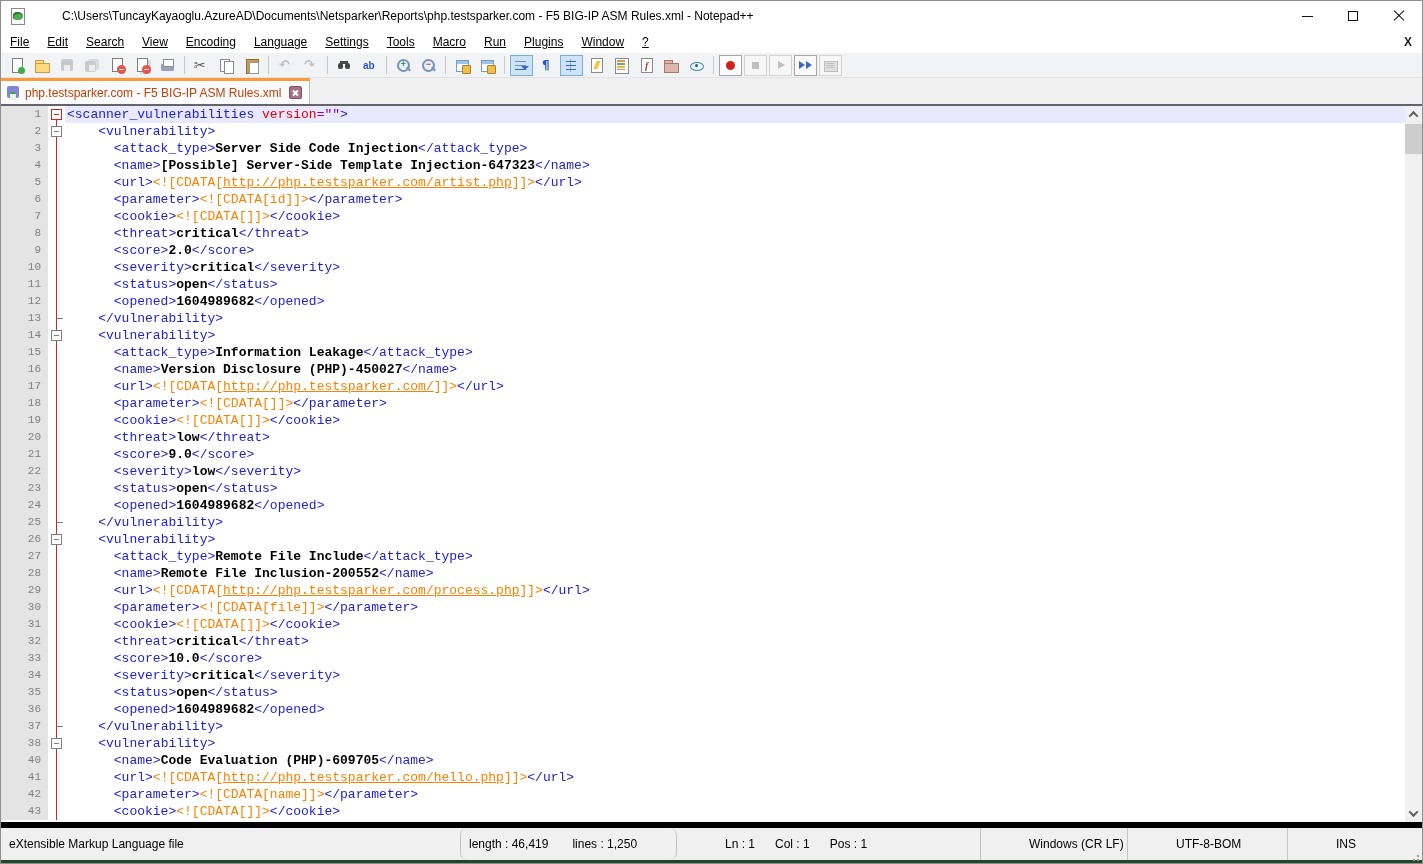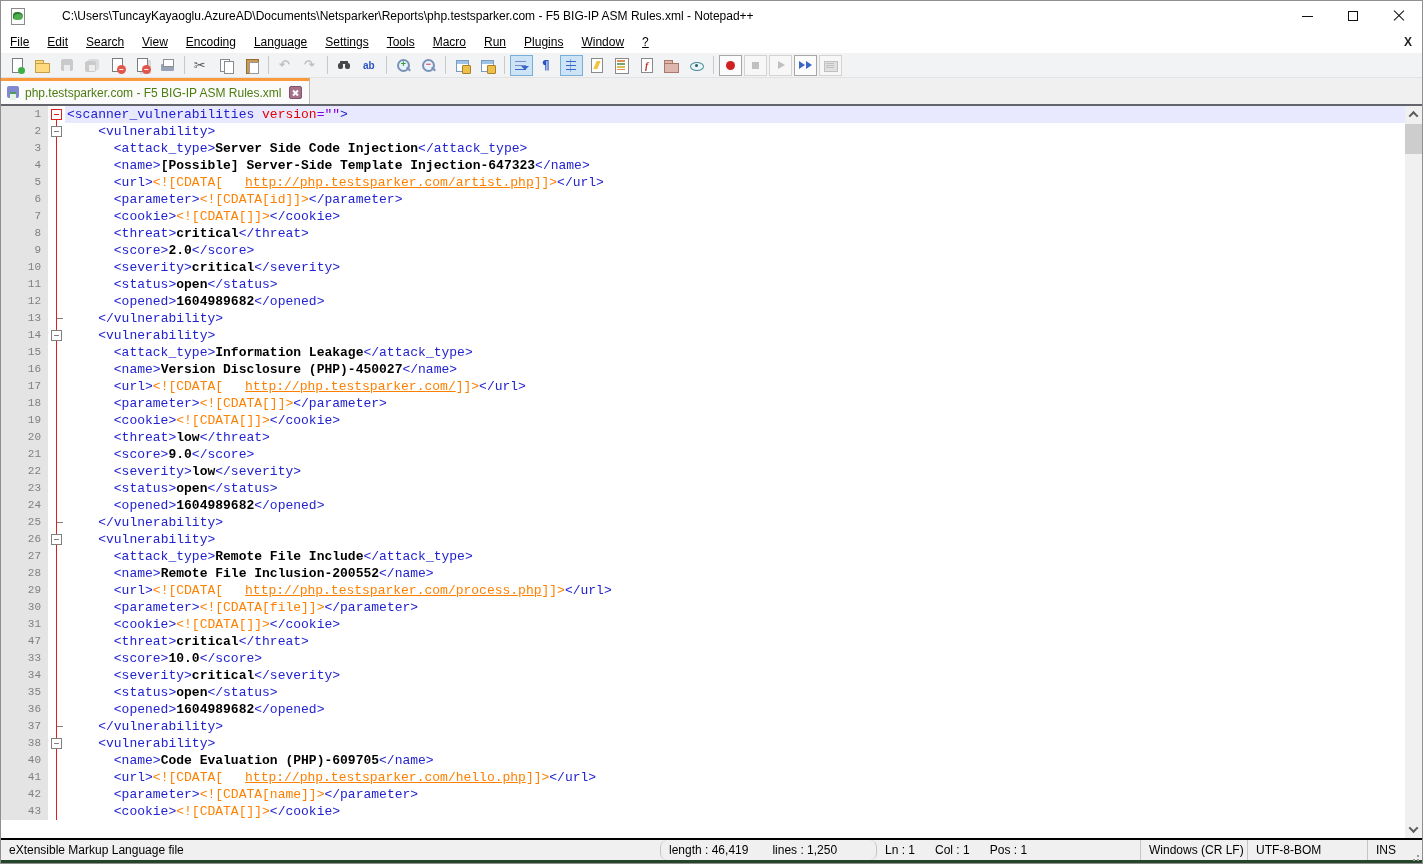--- a/index.html
+++ b/index.html
@@ -96,21 +96,21 @@
   .ic-macro-save::before { content:""; left:2px; top:4px; width:12px; height:9px; background:#cfcfcf; border:1px solid #8f8f8f; }
   .ic-macro-save::after { content:""; left:4px; top:6px; width:8px; height:1px; background:#8f8f8f; box-shadow:0 2px 0 #8f8f8f,0 4px 0 #8f8f8f; }
 
   
   .tabbar { height:26px; background:#f0f0f0; display:flex; align-items:flex-end; flex:0 0 auto; }
   .tab { height:26px; background:#fbfbfb; border-right:1px solid #bdbdbd; border-top:3px solid #fa9a3c;
          display:flex; align-items:center; padding:0 7px 0 6px; }
   .tab-save-icon { width:13px; height:13px; position:relative; margin-right:5px; flex:0 0 auto; }
   .tab-save-icon::before { content:""; position:absolute; left:0; top:0; width:12px; height:12px; background:#8089cf; border-radius:2px 2px 2px 2px; }
   .tab-save-icon::after { content:""; position:absolute; left:3px; top:6px; width:6px; height:6px; background:#e6f2e6; border-top:2px solid #4f9a5f; }
-  .tab-label { font-size:12px; color:#4d7c0f; white-space:nowrap;text-align:right; }
+  .tab-label { font-size:12px; color:#c2410c; white-space:nowrap;text-align:right; }
   .tab-close { width:13px; height:13px; margin-left:7px; background:#a8708a; border:1px solid #7d5468; border-radius:2px; position:relative; flex:0 0 auto; }
   .tab-close::before,.tab-close::after { content:""; position:absolute; left:2px; top:5px; width:7px; height:2px; background:#fff; }
   .tab-close::before { transform:rotate(45deg); } .tab-close::after { transform:rotate(-45deg); }
 
   
   .editor { flex:1 1 auto; position:relative; border-top:2px solid #64646c; background:#fff; overflow:hidden; }
   .lines { position:absolute; left:0; top:0; right:17px; bottom:0; overflow:hidden;
            font-family:"Liberation Mono","DejaVu Sans Mono",monospace; font-size:13px; }
   .row { display:flex; height:17px; line-height:17px; }
   .gut { width:47px; background:#e4e4e4; color:#808080; text-align:right; padding-right:7px;
@@ -121,35 +121,35 @@
   .fbox { position:absolute; left:3px; top:3px; width:11px; height:11px; background:#fff; border:1px solid #808080; z-index:2; }
   .fbox::after { content:""; position:absolute; left:2px; right:2px; top:4px; border-top:1px solid #808080; }
   .fbox.red { border-color:#e02020; } .fbox.red::after { border-top-color:#e02020; }
   .ftick { position:absolute; left:9px; top:8px; width:6px; border-top:1px solid #808080; }
   .code { flex:1 1 auto; white-space:pre; padding-left:2px; color:#000; }
   .code.cur { background:#e8e8ff; }
   .sg-t { color:#2222d0; }
   .sg-a { color:#e60000; }
   .sg-v { color:#8000e0; }
   .sg-c { color:#ff8000; }
-  .sg-u { color:#ff8000; text-decoration:underline;margin-left:22px; }
+  .sg-u { color:#ff8000; text-decoration:underline; }
   .sg-x { color:#000; font-weight:bold; }
 
   
   .vscroll { position:absolute; right:0; top:0; bottom:0; width:17px; background:#f0f0f0; }
   .vs-up,.vs-down { position:absolute; left:0; width:17px; height:17px; display:flex; align-items:center; justify-content:center; }
   .vs-up { top:0; } .vs-down { bottom:0; }
   .chev { width:7px; height:7px; border-left:2px solid #5a5a5a; border-top:2px solid #5a5a5a; }
   .chev.up { transform:rotate(45deg) translate(1px,1px); }
   .chev.down { transform:rotate(225deg) translate(1px,1px); }
   .vs-thumb { position:absolute; left:0; top:18px; width:17px; height:30px; background:#cdcdcd; }
 
   
-  .statusbar { height:22px; background:#f0f0f0; border-top:2px solid #000000; display:flex; align-items:center;
-               font-size:12px; color:#000; flex:0 0 auto; position:relative; }
+  .statusbar { height:38px; background:#f0f0f0; border-top:6px solid #000000; display:flex; align-items:center;
+               font-size:12px; color:#000; flex:0 0 auto; position:relative;gap:40px; }
   .sb-sec { height:100%; display:flex; align-items:center; padding-left:8px; border-right:1px solid #c4c4c4; white-space:nowrap; overflow:hidden; }
   .sb-doctype { flex:1 1 auto; border-right:none; }
   .sb-size { width:217px; flex:0 0 auto; border-left:1px solid #c4c4c4; gap:24px;border-radius:7px; }
   .sb-caret { width:264px; flex:0 0 auto; gap:20px; }
   .sb-eol { width:107px; flex:0 0 auto; }
   .sb-enc { width:120px; flex:0 0 auto; }
   .sb-ins { width:40px; flex:0 0 auto; border-right:none; }
   .sb-grip { width:14px; height:100%; position:relative; flex:0 0 auto; }
   .sb-grip::before { content:""; position:absolute; right:3px; bottom:3px; width:2px; height:2px; background:#9a9a9a;
       box-shadow:-4px 8px 0 #9a9a9a,-8px 8px 0 #9a9a9a,-4px 4px 0 #9a9a9a,0 8px 0 #9a9a9a,0 4px 0 #9a9a9a,0 0 0 #9a9a9a; }
@@ -523,21 +523,21 @@
           <div class="code"><span class="sg-s">      </span><span class="sg-t">&lt;parameter&gt;</span><span class="sg-c">&lt;![CDATA[file]]&gt;</span><span class="sg-t">&lt;/parameter&gt;</span></div>
         </div>
         <div class="row">
           <div class="gut">31</div>
           <div class="fold">
             <span class="fline"></span>
           </div>
           <div class="code"><span class="sg-s">      </span><span class="sg-t">&lt;cookie&gt;</span><span class="sg-c">&lt;![CDATA[]]&gt;</span><span class="sg-t">&lt;/cookie&gt;</span></div>
         </div>
         <div class="row">
-          <div class="gut">47</div>
+          <div class="gut">32</div>
           <div class="fold">
             <span class="fline"></span>
           </div>
           <div class="code"><span class="sg-s">      </span><span class="sg-t">&lt;threat&gt;</span><span class="sg-x">critical</span><span class="sg-t">&lt;/threat&gt;</span></div>
         </div>
         <div class="row">
           <div class="gut">33</div>
           <div class="fold">
             <span class="fline"></span>
           </div>

